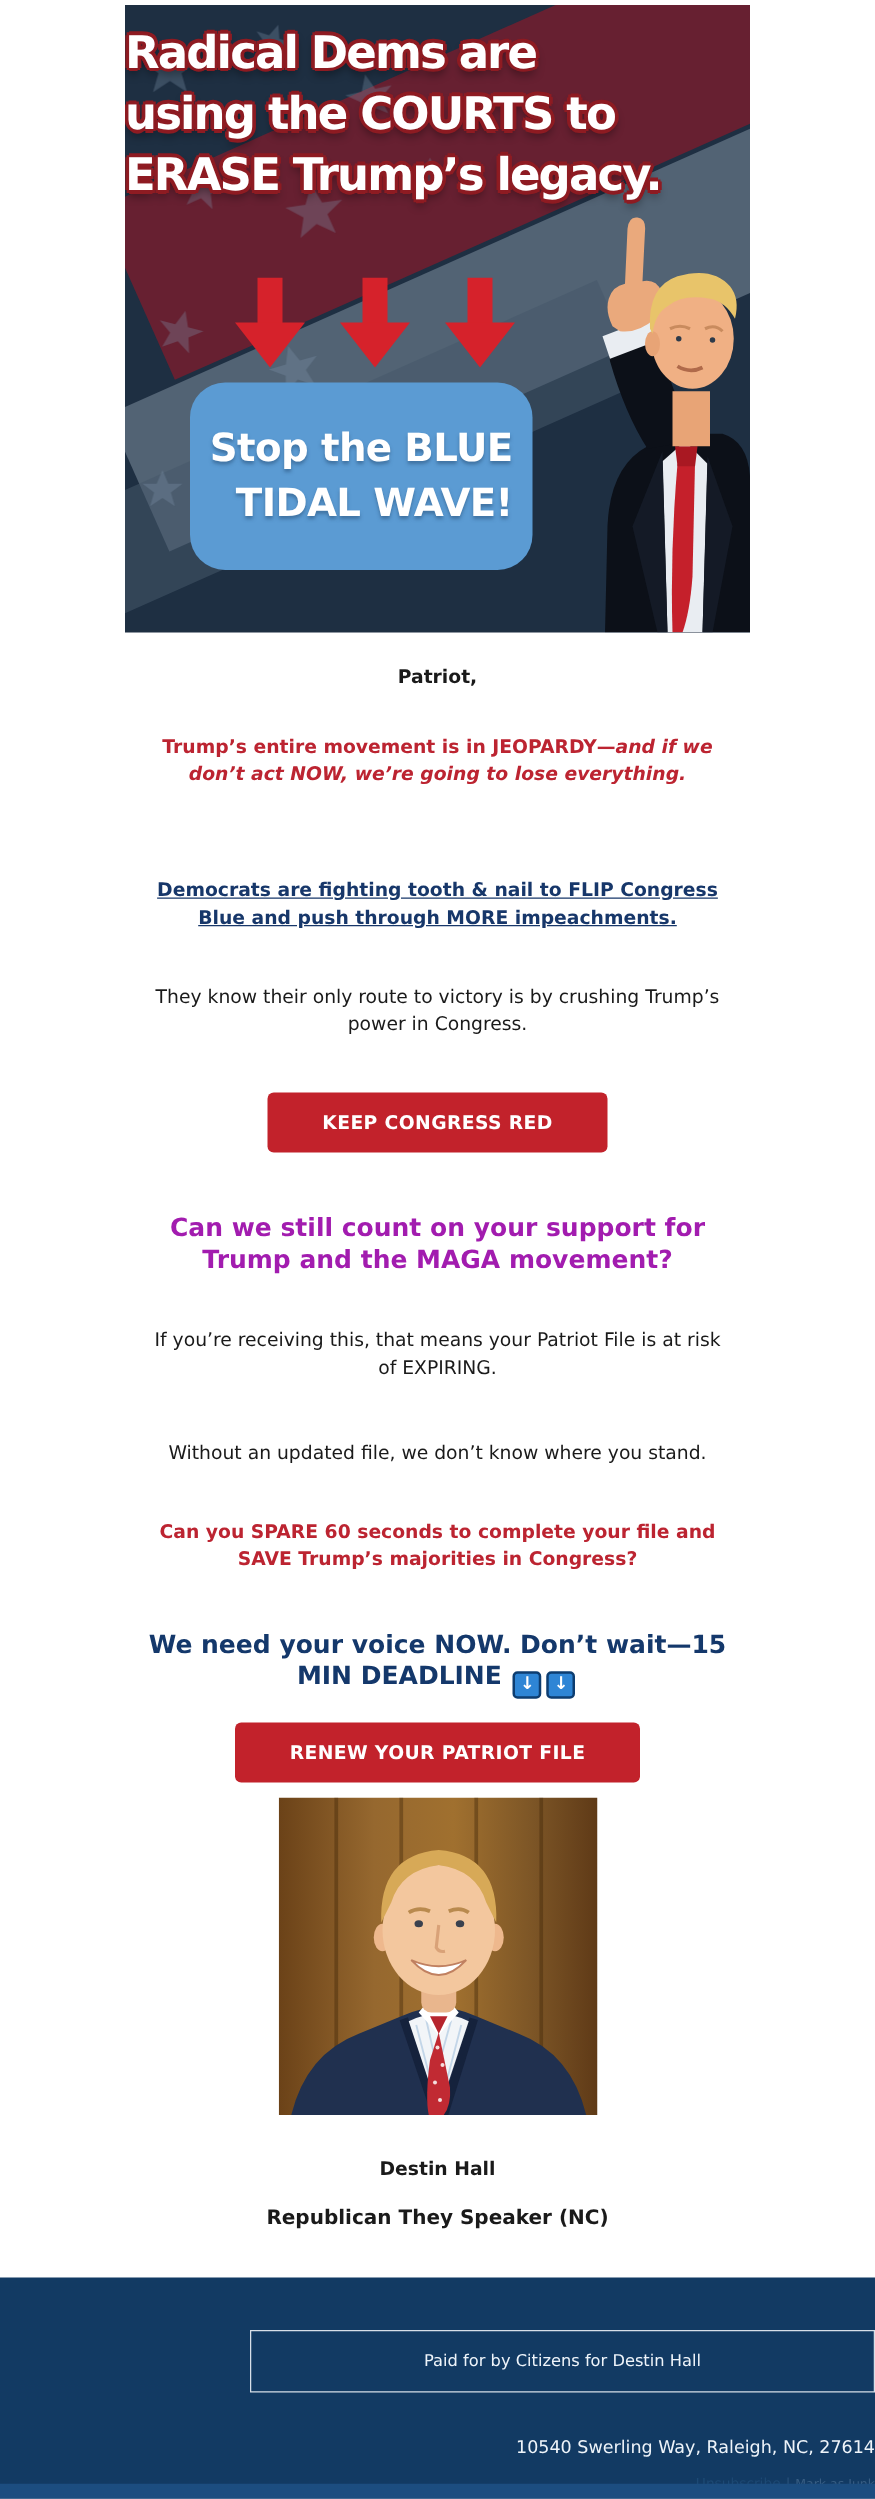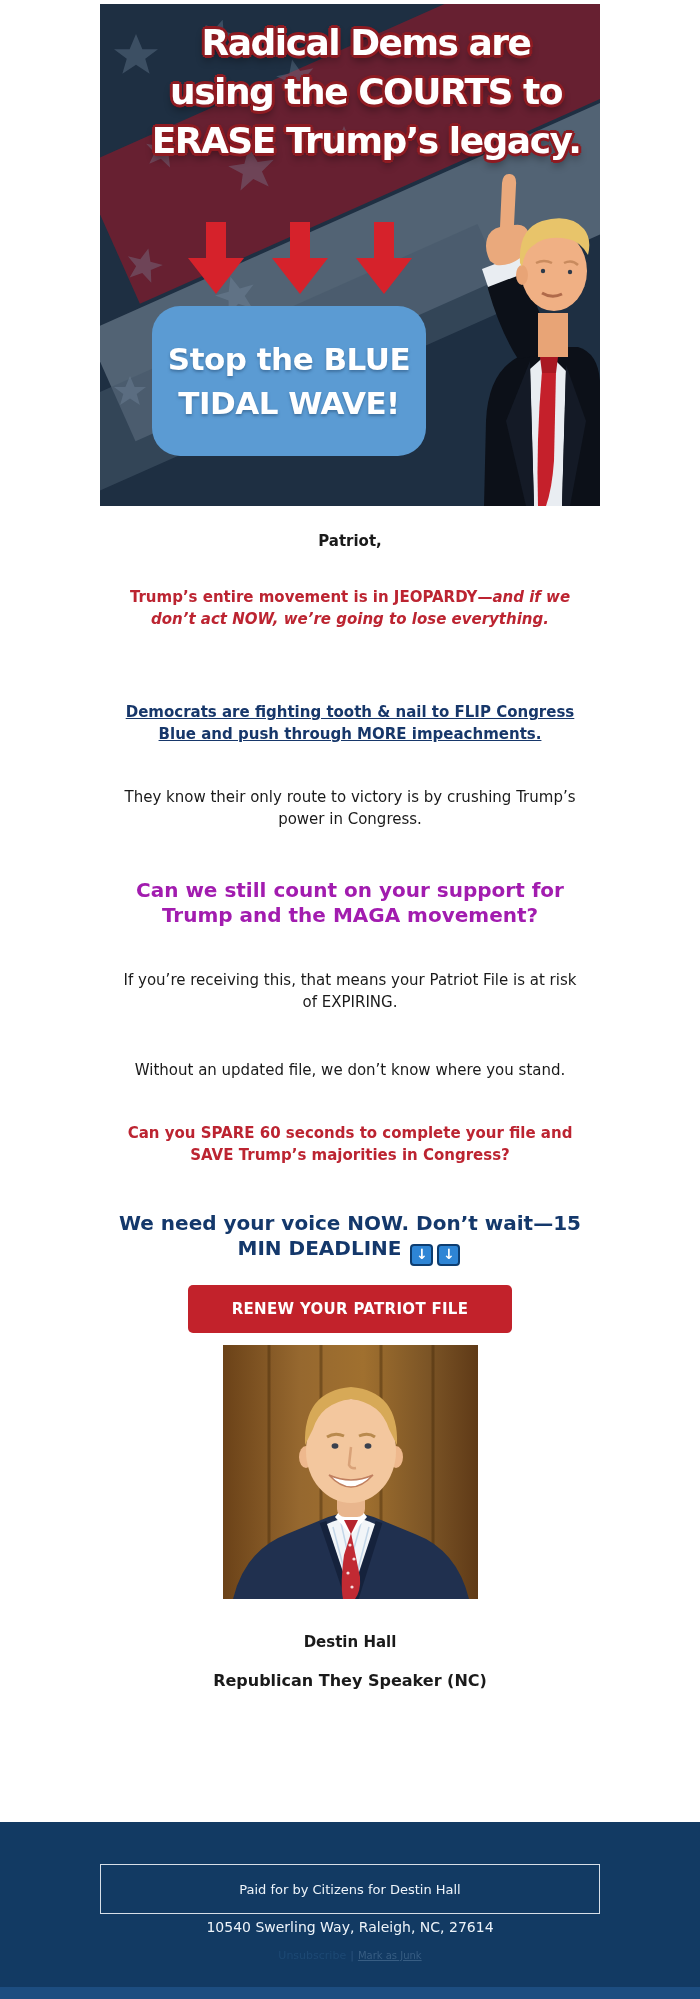--- a/index.html
+++ b/index.html
@@ -21,37 +21,37 @@
   }
   .band { position:absolute; }
   .band-red { width:680px; height:150px; background:#6e1f30; opacity:.92;
     top:18px; right:-160px; transform:rotate(-24deg); transform-origin:center; }
   .band-gray { width:720px; height:120px; background:#5c6c7c; opacity:.85;
     top:176px; right:-200px; transform:rotate(-24deg); }
   .band-gray2 { width:560px; height:90px; background:#46586a; opacity:.55;
     top:330px; left:-140px; transform:rotate(-24deg); }
   .stars-svg { position:absolute; left:0; top:0; }
   .hero-headline {
-    position:absolute; left:16px; top:14px; width:100%; text-align:center;
+    position:absolute; left:0; top:14px; width:100%; text-align:left;
     color:#ffffff; font-weight:bold; font-size:36px; line-height:49px; letter-spacing:-1.5px;
     text-shadow:
       -2px -2px 0 #8e1b22, 2px -2px 0 #8e1b22, -2px 2px 0 #8e1b22, 2px 2px 0 #8e1b22,
       -3px 0 0 #8e1b22, 3px 0 0 #8e1b22, 0 -3px 0 #8e1b22, 0 3px 0 #8e1b22,
       0 5px 8px rgba(0,0,0,.45);
     z-index:5;
   }
   .arrows { position:absolute; left:88px; top:218px; display:flex; gap:28px; z-index:6; }
   .arrow { position:relative; width:56px; height:72px; }
   .arrow::before { content:""; position:absolute; left:18px; top:0; width:20px; height:38px; background:#d6222b; }
   .arrow::after  { content:""; position:absolute; left:0; top:36px; width:0; height:0;
     border-left:28px solid transparent; border-right:28px solid transparent; border-top:36px solid #d6222b; }
   .callout {
     position:absolute; left:52px; top:302px; width:274px; height:150px;
     background:#5b9bd3; border-radius:28px; z-index:7;
-    display:flex; align-items:center; justify-content:center; text-align:center;
+    display:flex; align-items:center; justify-content:center; text-align:right;
     color:#ffffff; font-weight:bold; font-size:31px; line-height:44px; letter-spacing:-0.5px;
     text-shadow:0 2px 3px rgba(40,80,120,.55);
   }
   .trump-svg { position:absolute; right:0; top:117px; z-index:4; }
 
   
   .salutation { margin-top:26px; font-weight:bold; font-size:15px; }
   .p-jeopardy { margin-top:36px; font-weight:bold; color:#bc2431; }
   .p-jeopardy .it { font-style:italic; }
   .link-wrap { margin-top:71px; }
@@ -79,28 +79,28 @@
     color:#ffffff; font-size:14px; font-weight:bold; margin:0 2px; vertical-align:-4px;
   }
   .portrait-wrap { margin-top:12px; text-align:center; }
   .portrait { display:inline-block; width:255px; height:254px; }
   .signer-name { margin-top:30px; font-weight:bold; font-size:15px; }
   .signer-title { margin-top:20px; font-weight:bold; font-size:16px; }
 
   
   .footer {
     margin-top:auto; height:177px; background:#123a63; position:relative;
-    display:flex; flex-direction:column; align-items:center;
+    display:flex; flex-direction:column; align-items:flex-end;
   }
   .paid-box {
     margin-top:42px; width:500px; height:50px; border:1px solid #d7dfe8;
     display:flex; align-items:center; justify-content:center;
     color:#eef4fa; font-size:13px;
   }
-  .footer-address { margin-top:5px; color:#eef4fa; font-size:14px; }
+  .footer-address { margin-top:36px; color:#eef4fa; font-size:14px; }
   .footer-links { margin-top:14px; font-size:11px; color:#1f4a77; }
   .footer-links .unsub { color:#1d4974; text-decoration:none; cursor:pointer; }
   .footer-links .divider { color:#2a527c; margin:0 4px; }
   .footer-links .junk { color:#375d83; font-size:10px; text-decoration:underline; cursor:pointer; }
   .footer-strip { position:absolute; left:0; bottom:0; width:100%; height:12px; background:#1c4d80; }
 </style>
 </head>
 <body>
 
 <div class="page">
@@ -161,20 +161,23 @@
 don’t act NOW, we’re going to lose everything.</span></p>
 
   <div class="txt link-wrap">
     <a class="link-democrats prewrap">Democrats are fighting tooth &amp; nail to FLIP Congress
 Blue and push through MORE impeachments.</a>
   </div>
 
   <p class="txt p-route prewrap">They know their only route to victory is by crushing Trump’s
 power in Congress.</p>
 
+  <div class="btn-wrap1">
+    <a class="btn btn-keep">KEEP CONGRESS RED</a>
+  </div>
 
   <h2 class="h-black prewrap">Can we still count on your support for
 Trump and the MAGA movement?</h2>
 
   <p class="txt p-receiving prewrap">If you’re receiving this, that means your Patriot File is at risk
 of EXPIRING.</p>
 
   <p class="txt p-without prewrap">Without an updated file, we don’t know where you stand.</p>
 
   <p class="txt p-spare prewrap">Can you SPARE 60 seconds to complete your file and

